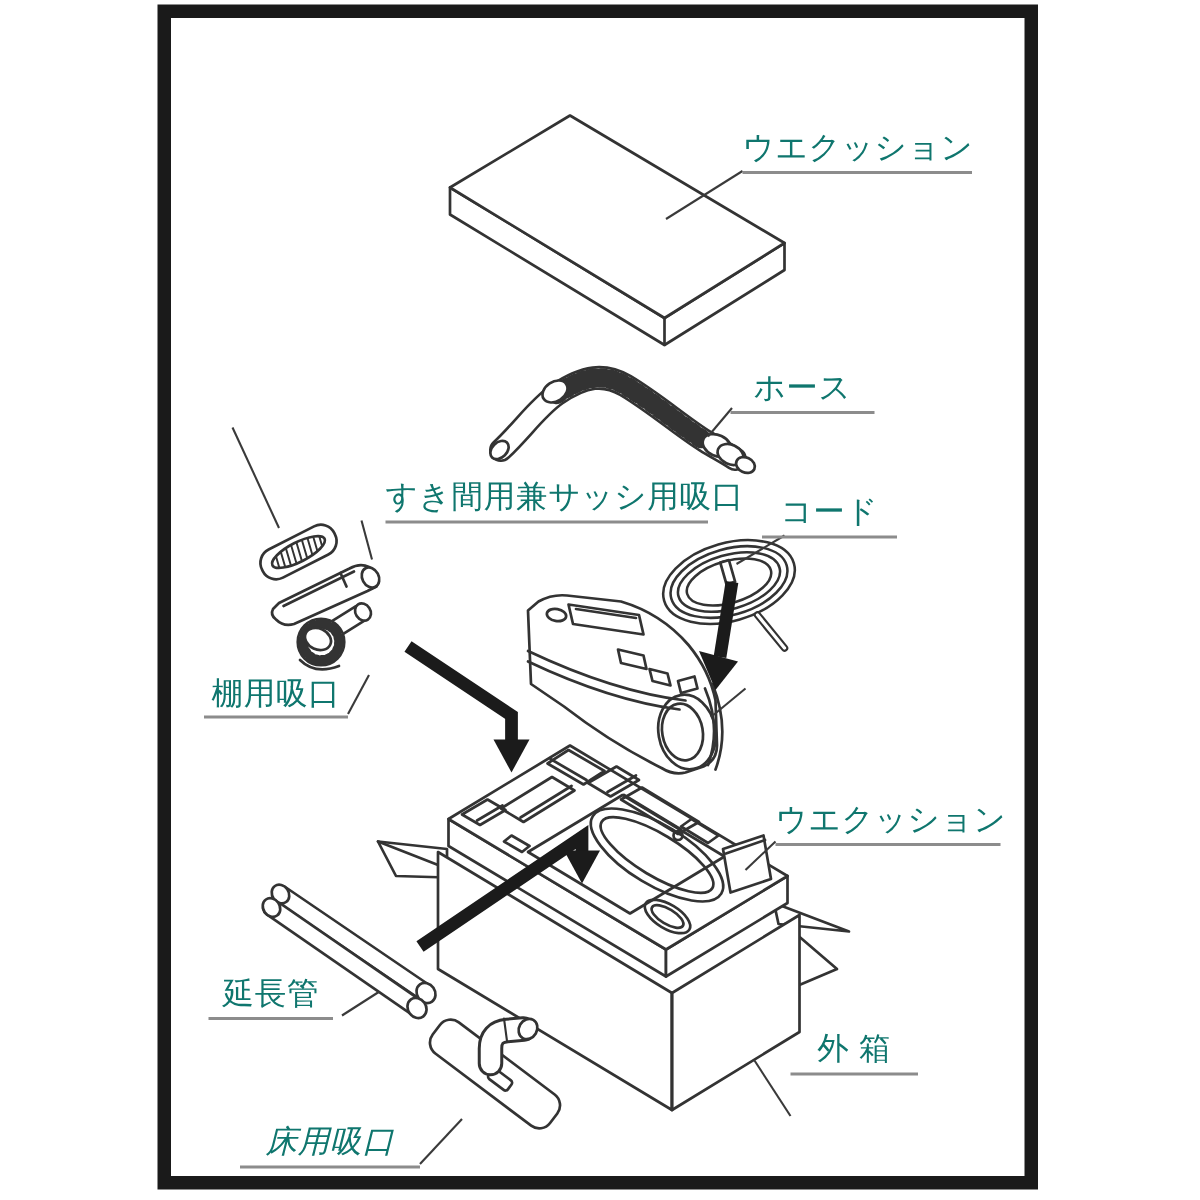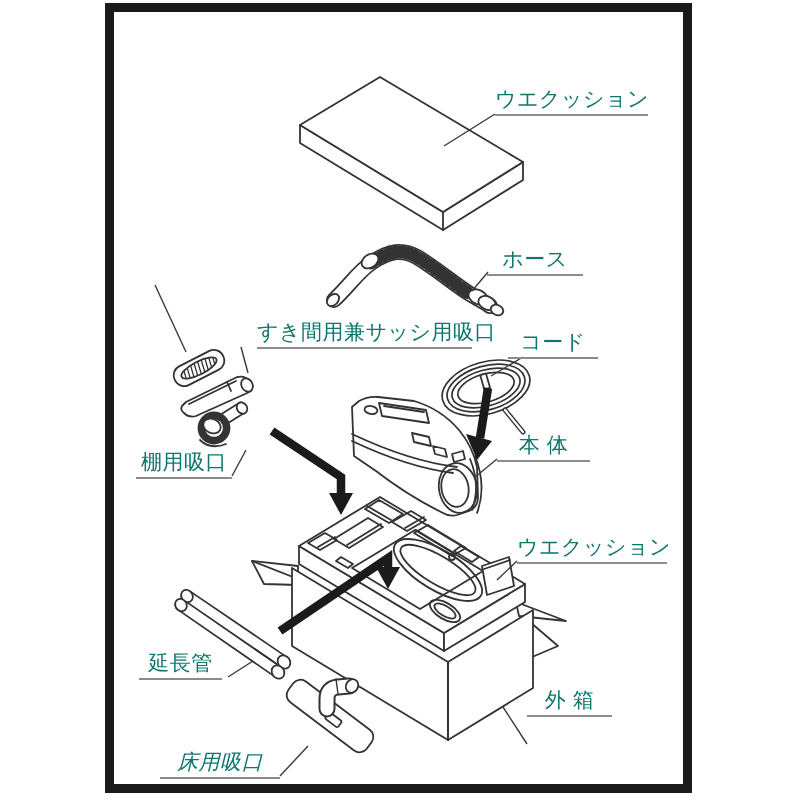--- a/index.html
+++ b/index.html
@@ -198,20 +198,19 @@
     <line x1="527" y1="744" x2="503" y2="707"></line>
   </g>
 
   <rect x="109.5" y="7.5" width="578" height="781" fill="none" stroke="#1a1a1a" stroke-width="9"></rect>
 </svg>
 
 <div class="lbl" style="left:495px;top:87px;width:153px;">ウエクッション</div>
 <div class="lbl" style="left:487px;top:247px;width:96px;">ホース</div>
 <div class="lbl" style="left:237px;top:320px;width:215px;margin-left:20px;">すき間用兼サッシ用吸口</div>
 <div class="lbl" style="left:508px;top:330px;width:90px;">コード</div>
-<div class="lbl" style="left:497px;top:433px;width:93px;">本 体</div>
 <div class="lbl" style="left:136px;top:450px;width:96px;font-family:Liberation Serif, serif;">棚用吸口</div>
 <div class="lbl" style="left:517px;top:535px;width:150px;">ウエクッション</div>
 <div class="lbl" style="left:139px;top:651px;width:83px;">延長管</div>
 <div class="lbl" style="left:160px;top:750px;width:120px;font-style:italic;">床用吸口</div>
 <div class="lbl" style="left:527px;top:688px;width:85px;">外 箱</div>
 
 </div>
 
 </body></html>

